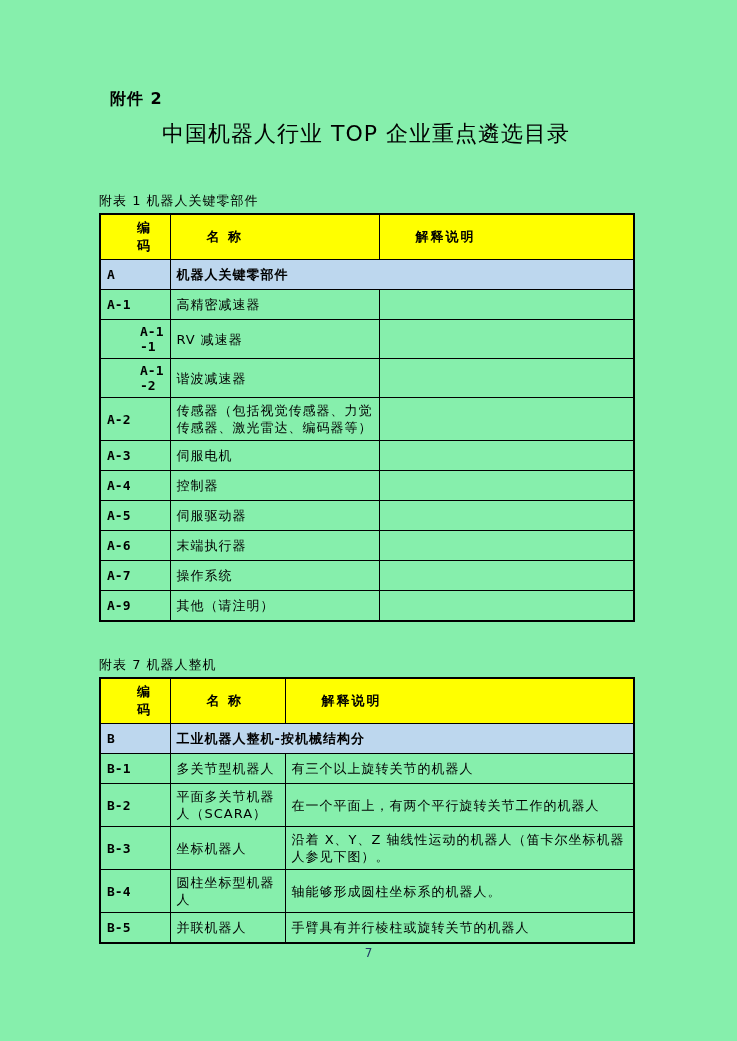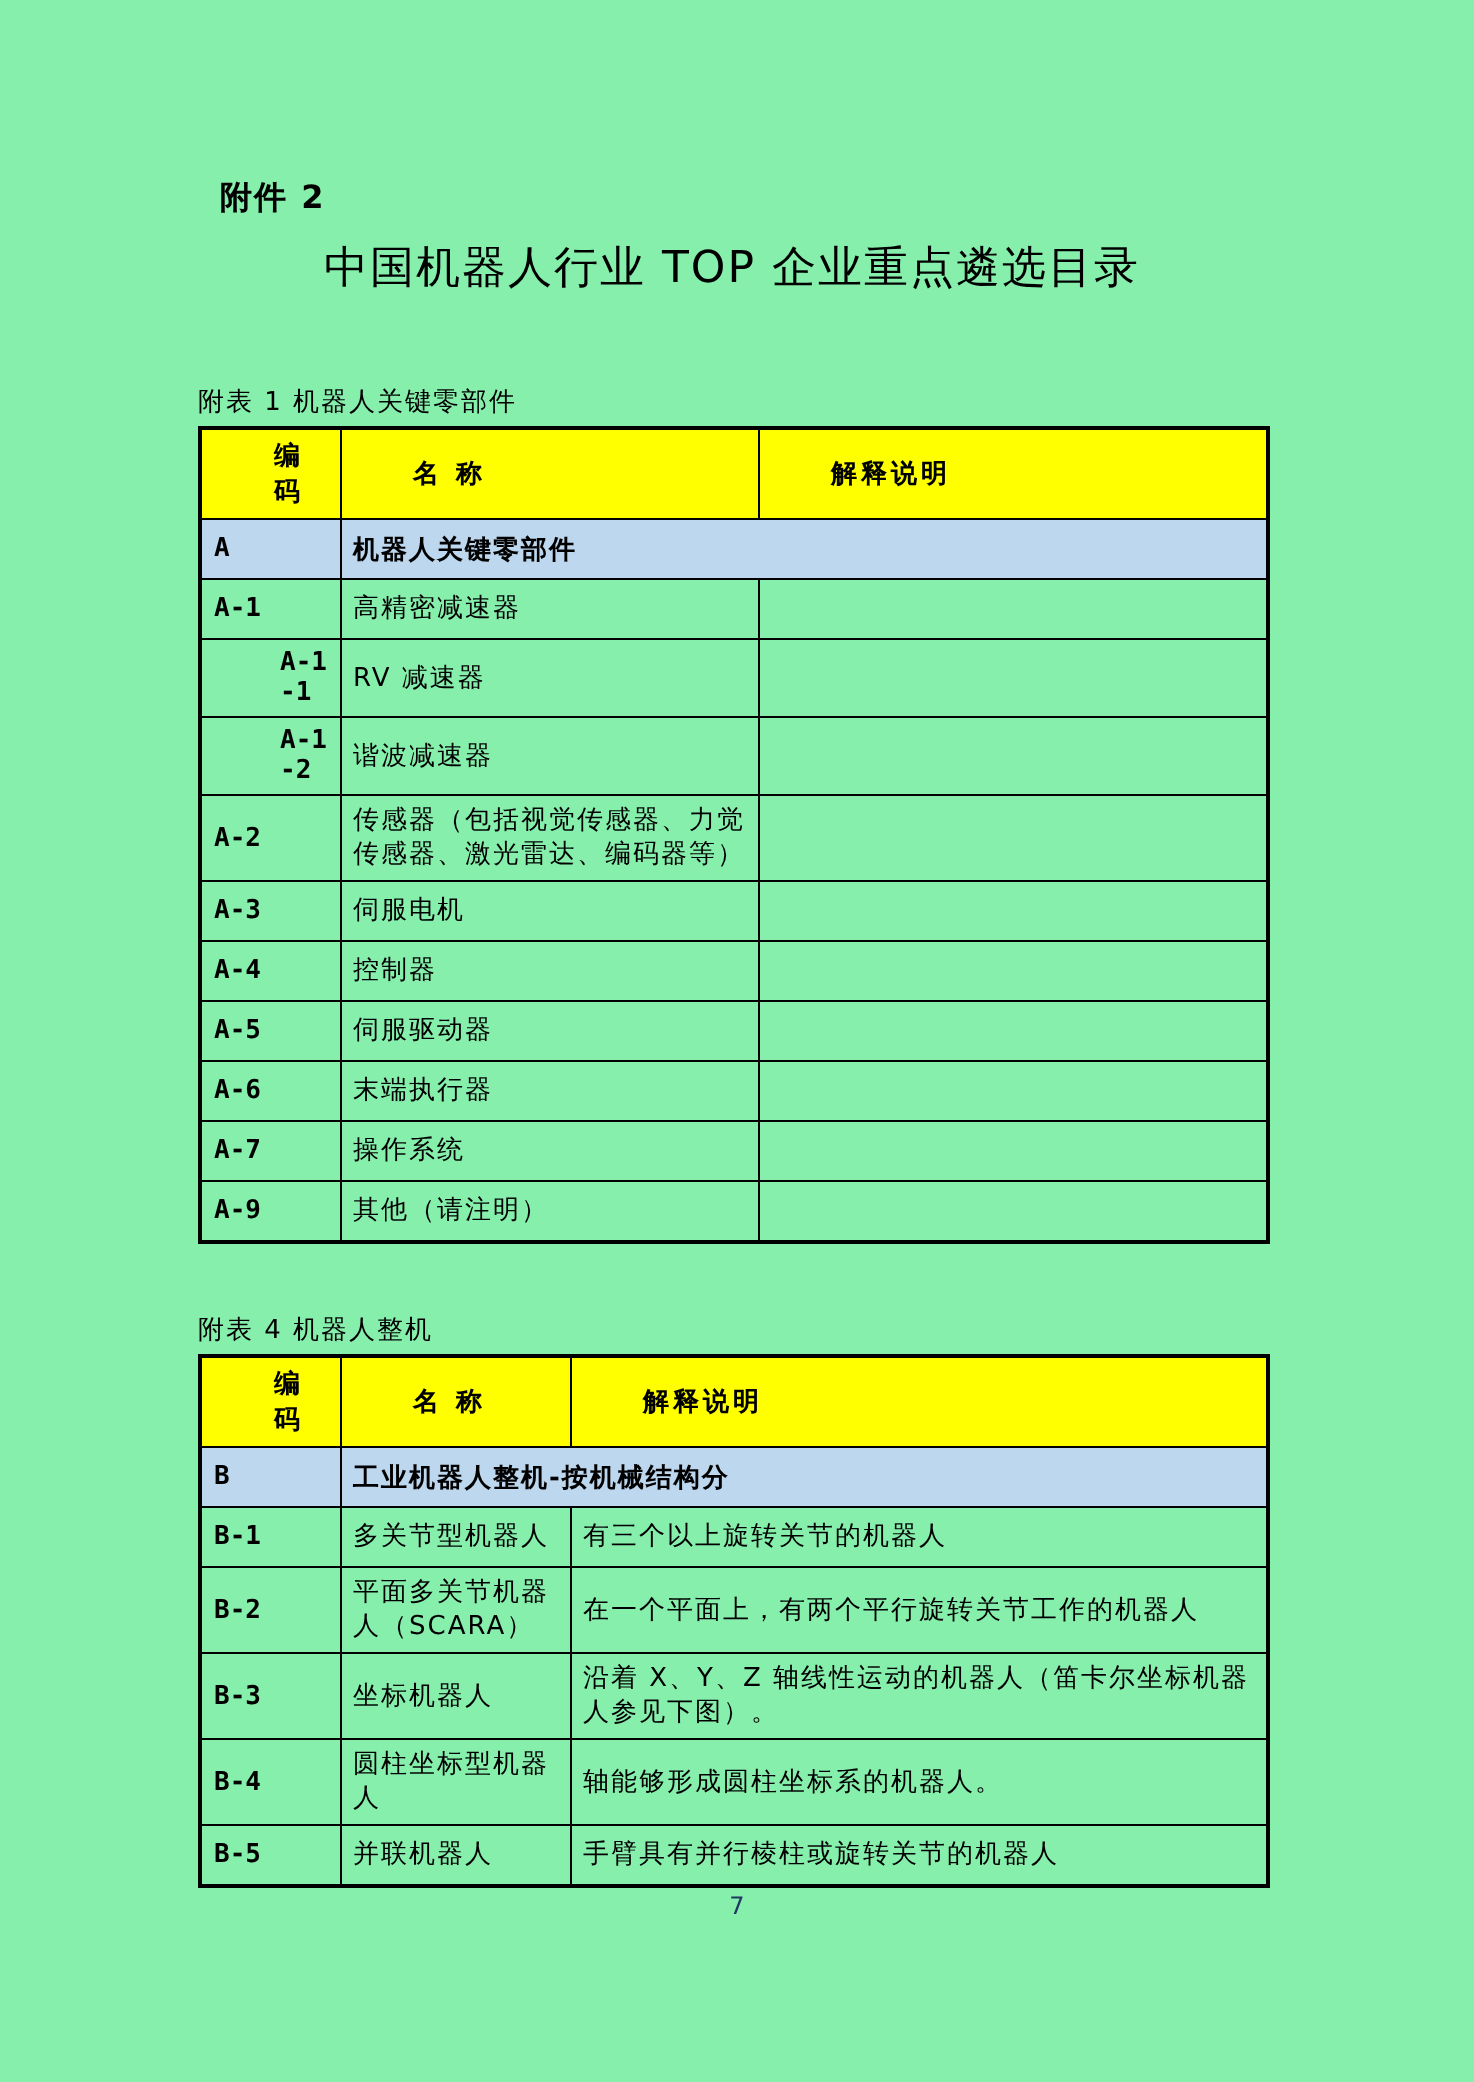--- a/index.html
+++ b/index.html
@@ -187,21 +187,21 @@
             <td class="desc"></td>
           </tr>
           <tr>
             <td class="code">A-9</td>
             <td class="name">其他（请注明）</td>
             <td class="desc"></td>
           </tr>
         </tbody>
     </table>
 
-    <div class="caption second">附表 4 机器人整机</div>
+    <div class="caption second">附表 7 机器人整机</div>
     <table class="grid t2">
       <colgroup>
           <col class="c1">
           <col class="c2">
           <col class="c3">
         </colgroup>
       <thead>
         <tr>
           <th>编码</th>
           <th>名 称</th>

